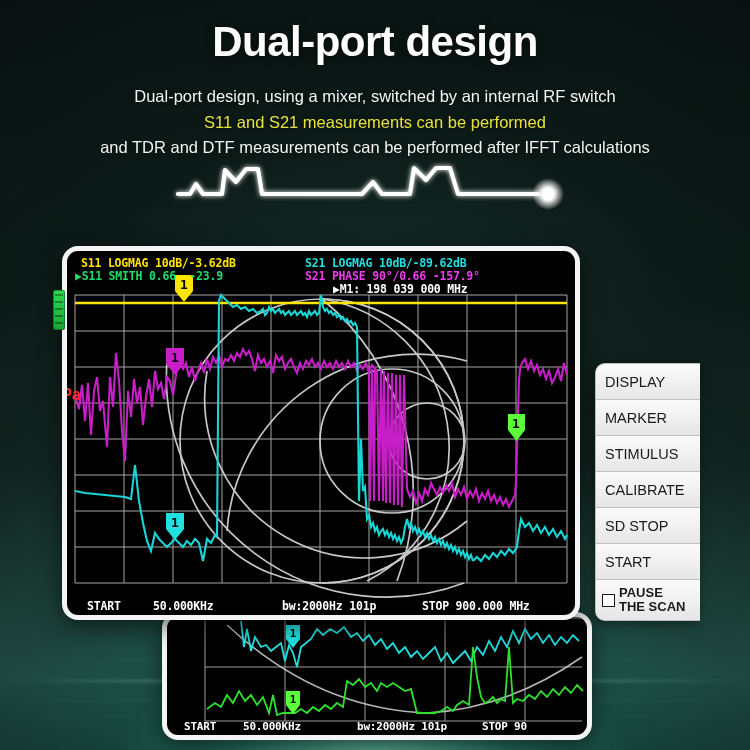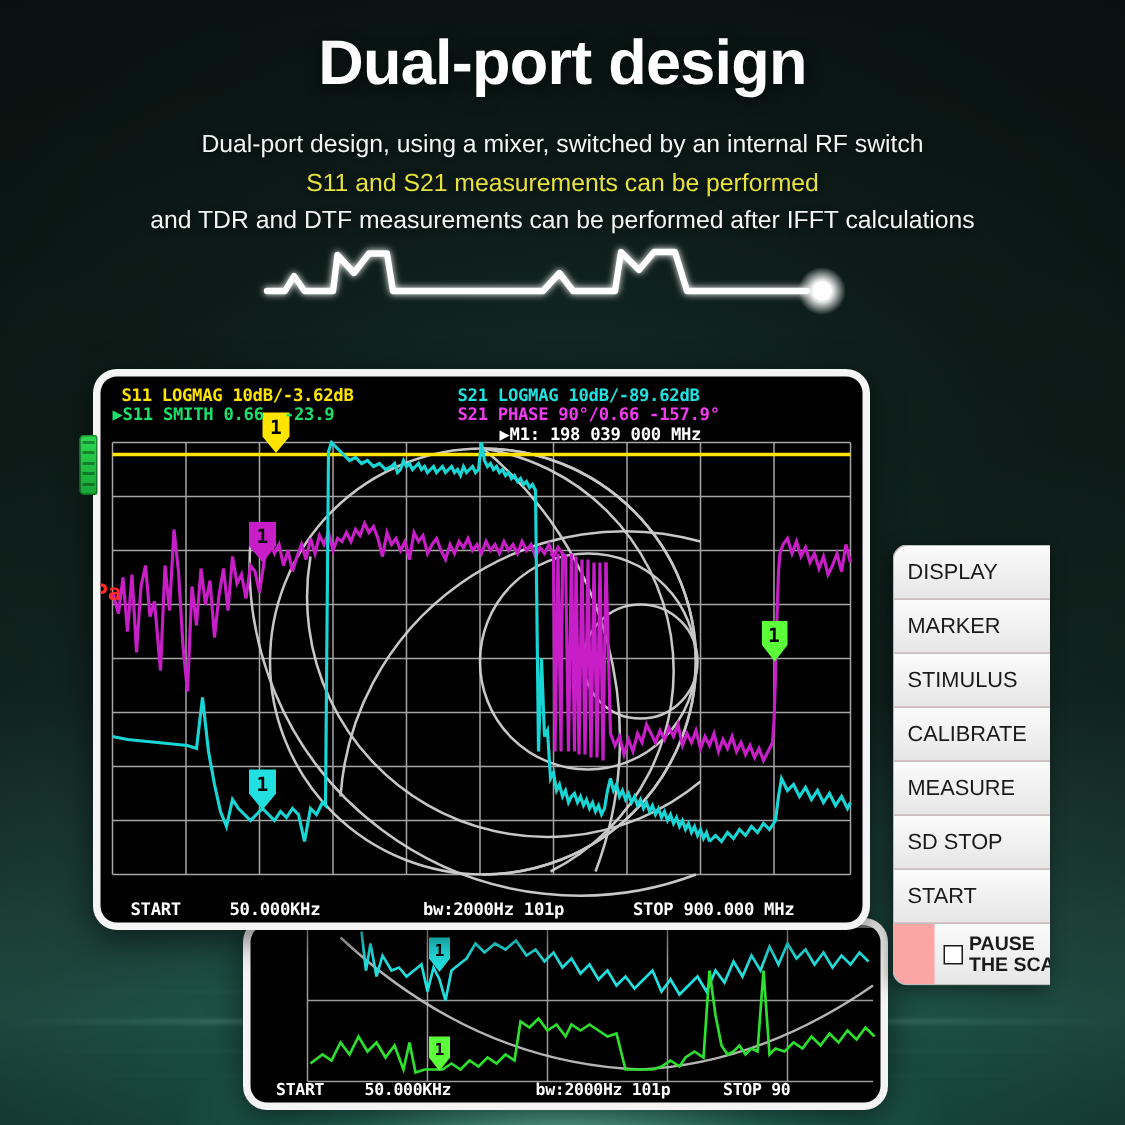--- a/index.html
+++ b/index.html
@@ -118,39 +118,39 @@
 
   .statusbar-back span { position:absolute; top:3px; white-space:pre; font-size:11px; }
   .bsb-start-lbl { left:17px; }
   .bsb-start-val { left:76px; }
   .bsb-bw        { left:190px; }
   .bsb-stop      { left:315px; }
 
   
   .menu {
     position:absolute; left:595px; top:363px; width:105px; z-index:8;
-    background:#fca5a5;
+    background:#e5e5e5;
     border-radius: 10px 0 0 10px;
     border:1px solid #bcbcbc; border-right:none;
     box-shadow: -2px 3px 12px rgba(0,0,0,0.45);
     overflow:hidden;
   }
   .menu-item {
     height:36px; line-height:36px;
     padding-left:9px;
     font-size:14.5px; color:#1a1a1a;
     border-bottom:1px solid #c2c2c2;
     background: linear-gradient(180deg,#fbfbfb,#e6e6e6);
     white-space:nowrap;
   }
   .menu-item:last-child { border-bottom:none; }
   .menu-item.pause {
     display:flex; align-items:center; gap:4px;
     line-height:1.05; font-size:13px; font-weight:600;
-    padding-left:6px; height:40px;margin-left:27px;
+    padding-left:6px; height:40px;
   }
   .chk {
     flex:0 0 auto; width:13px; height:13px;
     border:1.6px solid #1a1a1a; background:#fff;
   }
   .pause-lines { display:flex; flex-direction:column; }
 
   svg { display:block; }
 </style>
 </head>
@@ -313,21 +313,20 @@
         <span class="sb-stop">STOP 900.000 MHz</span>
       </div>
     </div>
   </div>
 
   <div class="menu">
     <div class="menu-item">DISPLAY</div>
     <div class="menu-item">MARKER</div>
     <div class="menu-item">STIMULUS</div>
     <div class="menu-item">CALIBRATE</div>
-    <div class="menu-item">MEASURE</div>
     <div class="menu-item">SD STOP</div>
     <div class="menu-item">START</div>
     <div class="menu-item pause">
       <span class="chk"></span>
       <span class="pause-lines">
         <span>PAUSE</span>
         <span>THE SCAN</span>
       </span>
     </div>
   </div>

